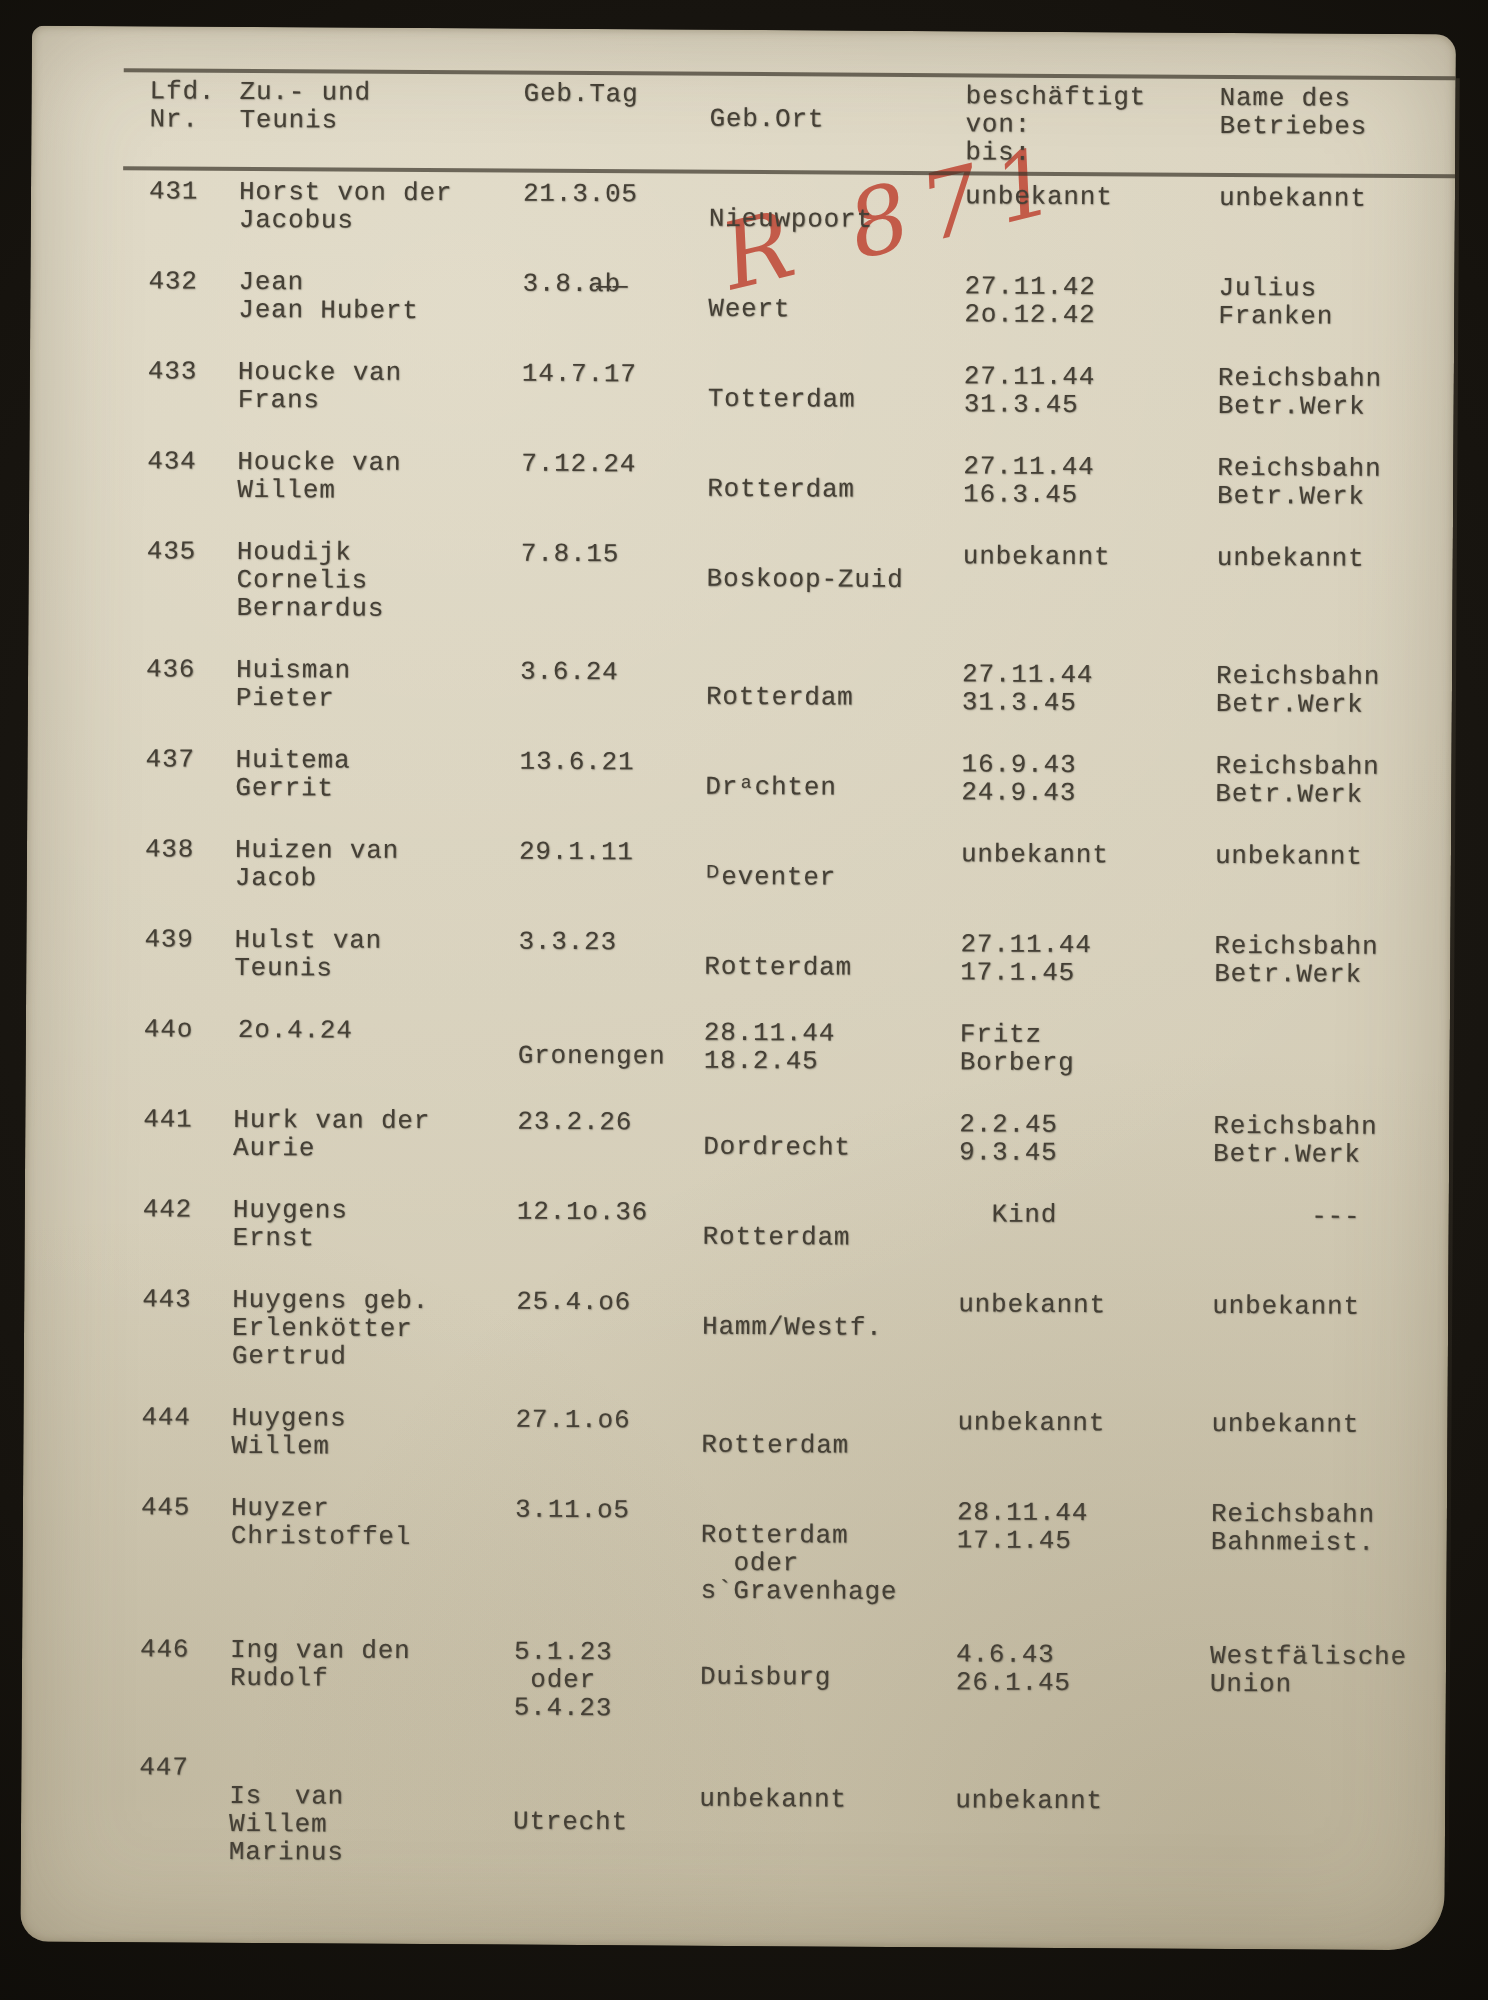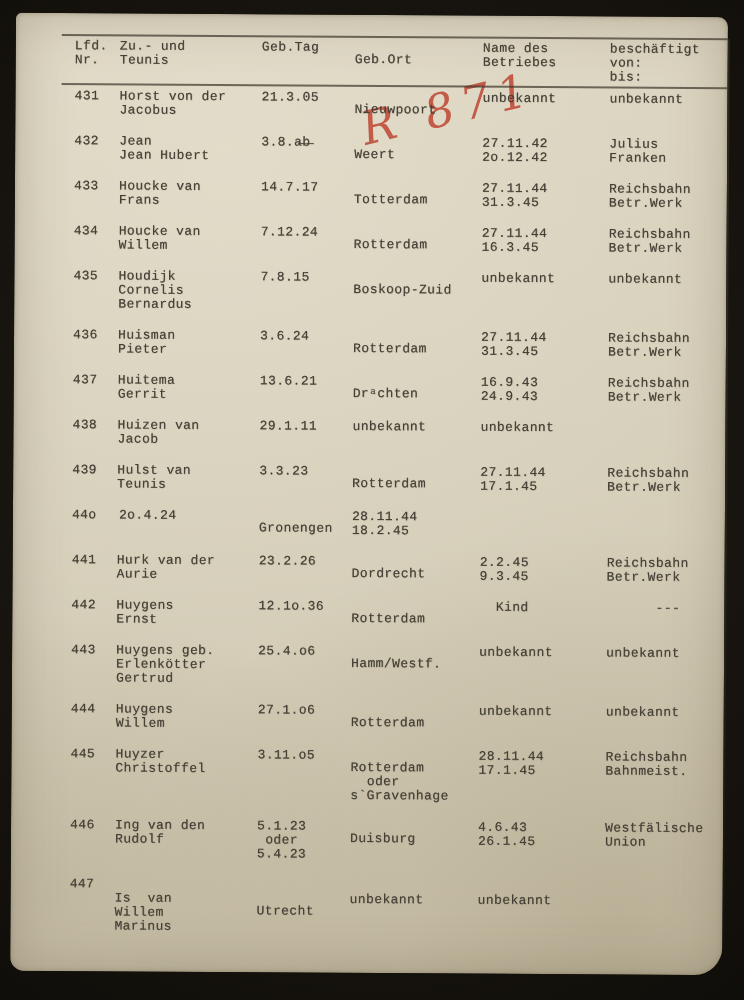--- a/index.html
+++ b/index.html
@@ -65,29 +65,29 @@
           <div class="cell col-name">
             <div class="line">Zu.- und</div>
             <div class="line">Teunis</div>
           </div>
           <div class="cell col-geb_tag">
             <div class="line">Geb.Tag</div>
           </div>
           <div class="cell col-geb_ort">
             <div class="line">Geb.Ort</div>
           </div>
-          <div class="cell col-betrieb">
-            <div class="line">Name des</div>
-            <div class="line">Betriebes</div>
-          </div>
           <div class="cell col-beschaeftigt">
             <div class="line">beschäftigt</div>
             <div class="line">von:</div>
             <div class="line">bis:</div>
           </div>
+          <div class="cell col-betrieb">
+            <div class="line">Name des</div>
+            <div class="line">Betriebes</div>
+          </div>
         </div>
       </div>
     <div id="tbody" class="tbody">
         <div class="trow body-row">
           <div class="cell col-nr">
             <div class="line">431</div>
           </div>
           <div class="cell col-name">
             <div class="line">Horst von der</div>
             <div class="line">Jacobus</div>
@@ -246,20 +246,23 @@
           <div class="cell col-nr">
             <div class="line">438</div>
           </div>
           <div class="cell col-name">
             <div class="line">Huizen van</div>
             <div class="line">Jacob</div>
           </div>
           <div class="cell col-geb_tag">
             <div class="line">29.1.11</div>
           </div>
+          <div class="cell col-geb_ort">
+            <div class="line">ᴰeventer</div>
+          </div>
           <div class="cell col-beschaeftigt">
             <div class="line">unbekannt</div>
           </div>
           <div class="cell col-betrieb">
             <div class="line">unbekannt</div>
           </div>
         </div>
         <div class="trow body-row">
           <div class="cell col-nr">
             <div class="line">439</div>
@@ -289,20 +292,24 @@
           </div>
           <div class="cell col-geb_tag">
             <div class="line">2o.4.24</div>
           </div>
           <div class="cell col-geb_ort">
             <div class="line">Gronengen</div>
           </div>
           <div class="cell col-beschaeftigt">
             <div class="line">28.11.44</div>
             <div class="line">18.2.45</div>
+          </div>
+          <div class="cell col-betrieb">
+            <div class="line">Fritz</div>
+            <div class="line">Borberg</div>
           </div>
         </div>
         <div class="trow body-row">
           <div class="cell col-nr">
             <div class="line">441</div>
           </div>
           <div class="cell col-name">
             <div class="line">Hurk van der</div>
             <div class="line">Aurie</div>
           </div>

